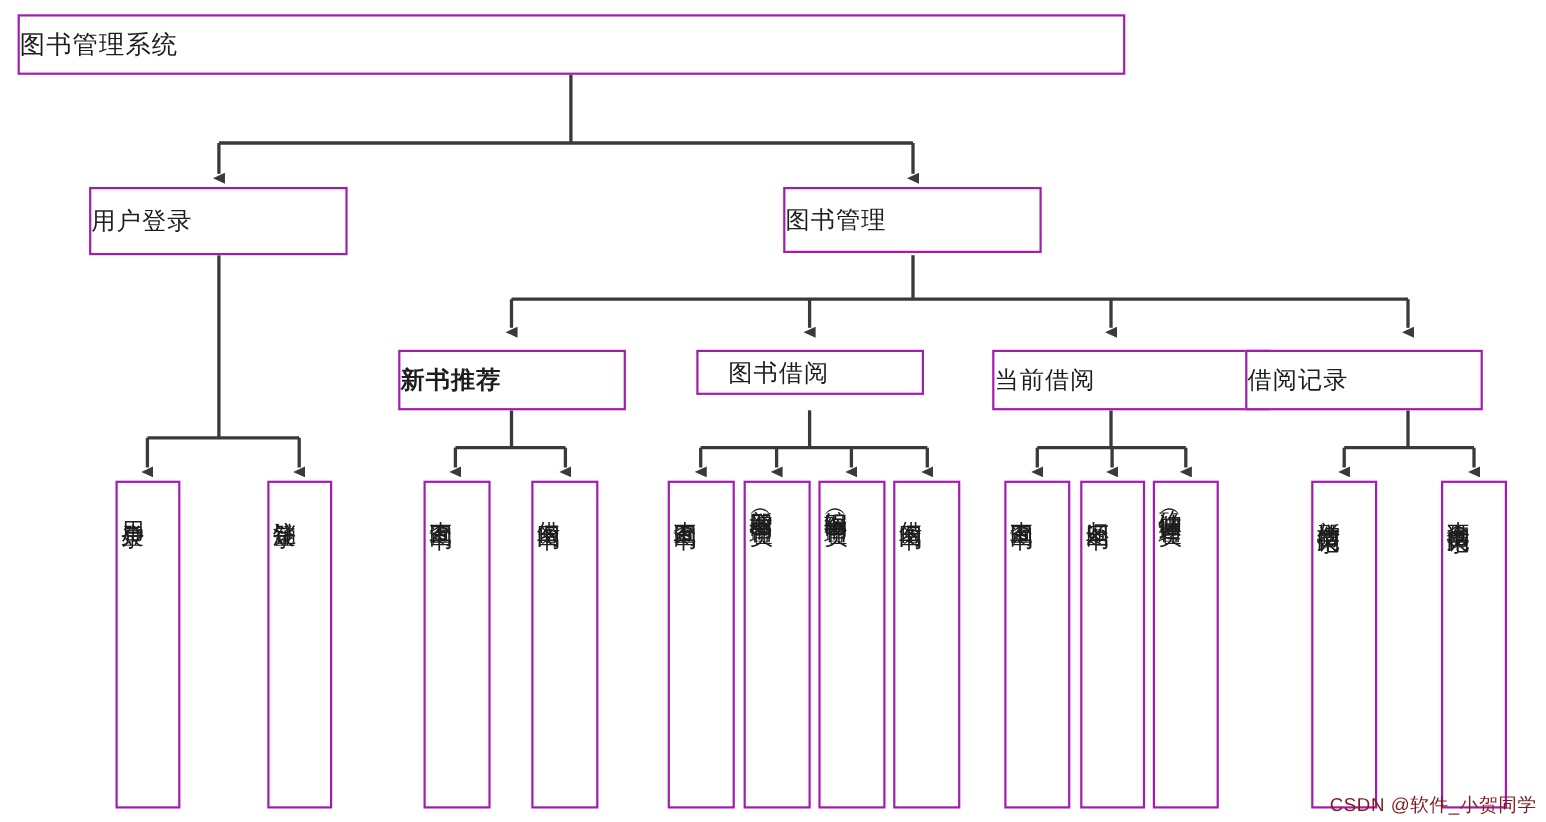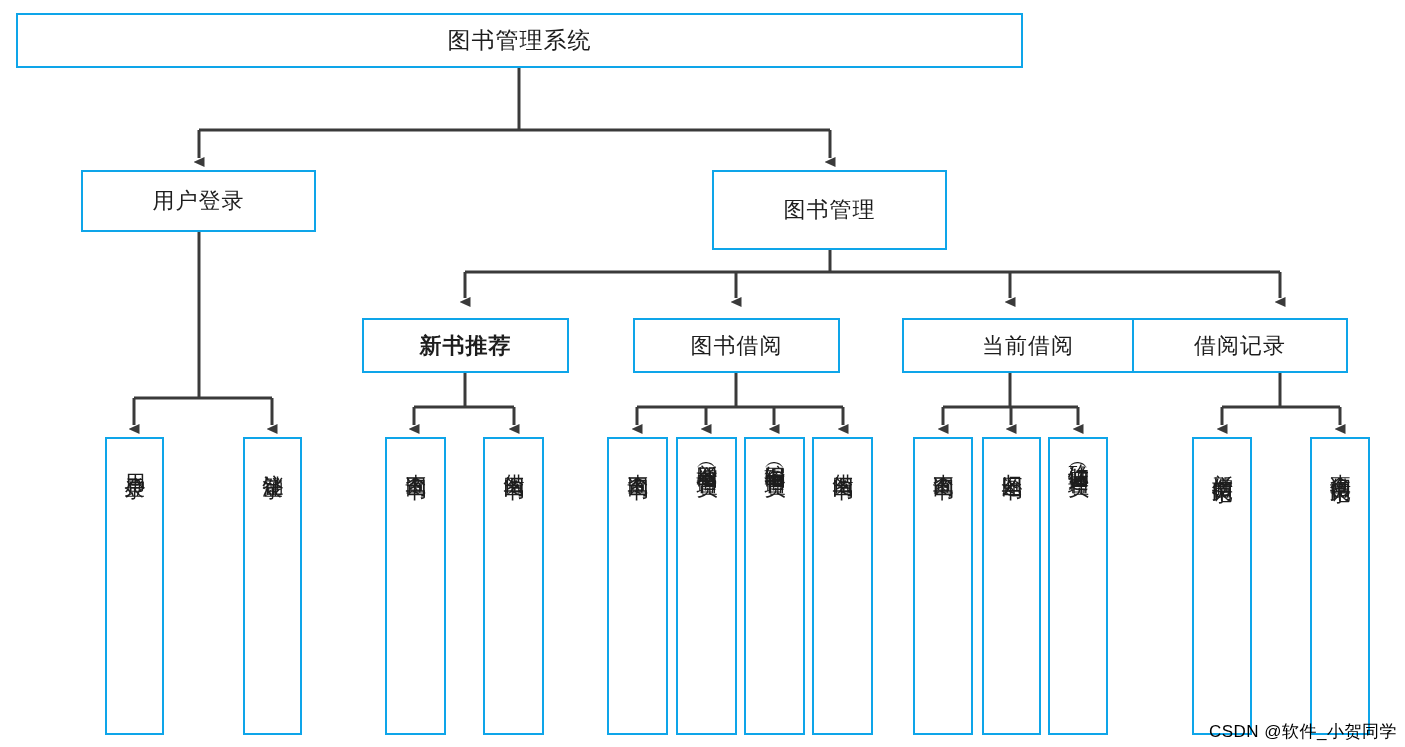--- a/index.html
+++ b/index.html
@@ -23,24 +23,24 @@
     left: 0;
     top: 0;
     width: 1405px;
     height: 747px;
     pointer-events: none;
   }
   .node {
     position: absolute;
     box-sizing: border-box;
     background: #ffffff;
-    border: 2px solid #0ea5e9;
+    border: 2px solid #a21caf;
     display: flex;
     align-items: center;
-    justify-content: center;
+    justify-content: flex-start;
     color: #1d1d1d;
     z-index: 2;
   }
   .node.root {
     font-size: 23px;
   }
   .node.branch {
     font-size: 22px;
   }
   .node.leaf {
@@ -60,21 +60,21 @@
     letter-spacing: 1px;
   }
   .leaf.tall {
     padding-top: 8px;
   }
   #watermark {
     position: absolute;
     right: 8px;
     bottom: 4px;
     font-size: 17px;
-    color: #000000;
+    color: #7f1d1d;
     letter-spacing: 0.5px;
     white-space: nowrap;
     z-index: 5;
   }
 </style>
 </head>
 <body>
 
 <div id="canvas">
 
@@ -130,28 +130,28 @@
     </g>
   </svg>
 
   <div class="node root" style="left:16px; top:13px; width:1007px; height:55px;">
     <span class="htext">图书管理系统</span>
   </div>
 
   <div class="node branch" style="left:81px; top:170px; width:235px; height:62px;">
     <span class="htext">用户登录</span>
   </div>
-  <div class="node branch" style="left:712px; top:170px; width:235px; height:80px;">
+  <div class="node branch" style="left:712px; top:170px; width:235px; height:60px;">
     <span class="htext">图书管理</span>
   </div>
 
   <div class="node branch" style="left:362px; top:318px; width:207px; height:55px;font-weight:bold;">
     <span class="htext">新书推荐</span>
   </div>
-  <div class="node branch" style="left:633px; top:318px; width:207px; height:55px;">
+  <div class="node branch" style="left:633px; top:318px; width:207px; height:41px;padding-left:27px;">
     <span class="htext">图书借阅</span>
   </div>
   <div class="node branch" style="left:902px; top:318px; width:252px; height:55px;">
     <span class="htext">当前借阅</span>
   </div>
   <div class="node branch" style="left:1132px; top:318px; width:216px; height:55px;">
     <span class="htext">借阅记录</span>
   </div>
 
   <div class="node leaf" style="left:105px; top:437px; width:59px; height:298px;">

